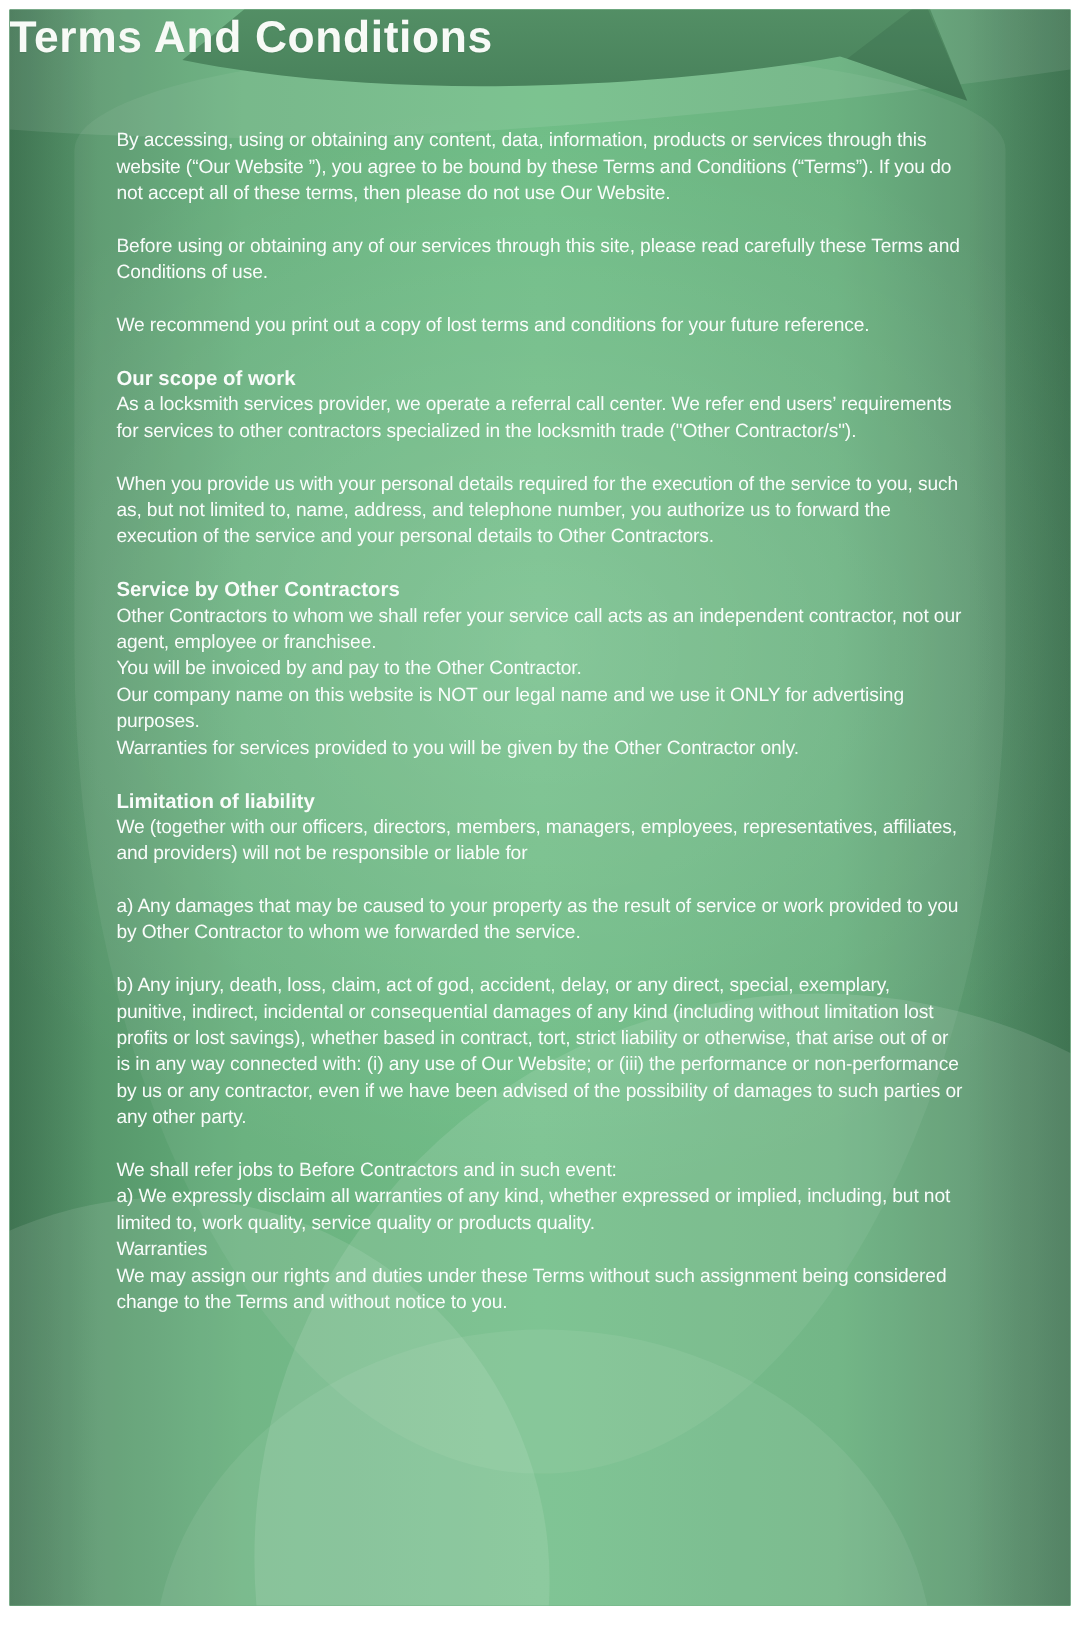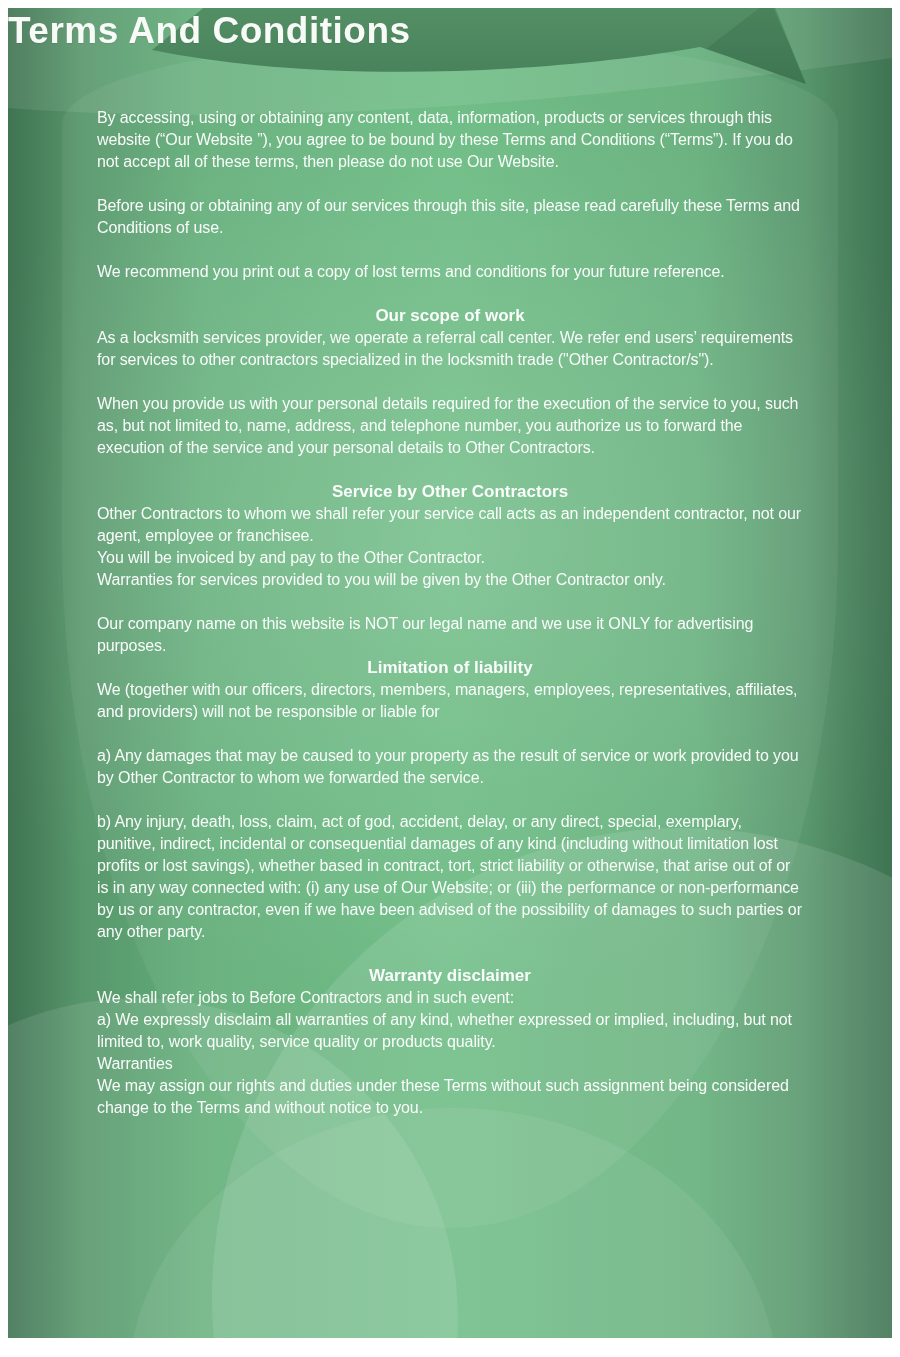--- a/index.html
+++ b/index.html
@@ -60,21 +60,21 @@
   
   .content{
     position:absolute; left:89px; top:0; width:706px;
     padding-top:99px;
     color:rgba(255,255,255,0.96);
     font-size:16px; line-height:22px; letter-spacing:-0.1px;
   }
   .content p, .content h2{ padding:0; }
   .para{ margin:0 0 22px 0; font-weight:normal; }
   .line{ margin:0; font-weight:normal; }
-  .heading{ margin:0; font-size:17px; font-weight:bold; letter-spacing:0;text-align:center; }
+  .heading{ margin:0; font-size:17px; font-weight:bold; letter-spacing:0; }
 </style>
 </head>
 <body>
 
 <div class="poster">
 
   <div class="edge-band-left"></div>
   <div class="edge-band-right"></div>
   <div class="shield-glow"></div>
   <div class="circle-bottom-left"></div>
@@ -101,26 +101,25 @@
   <div class="content">
     <p class="blk para">By accessing, using or obtaining any content, data, information, products or services through this website (“Our Website ”), you agree to be bound by these Terms and Conditions (“Terms”). If you do not accept all of these terms, then please do not use Our Website.</p>
     <p class="blk para">Before using or obtaining any of our services through this site, please read carefully these Terms and Conditions of use.</p>
     <p class="blk para">We recommend you print out a copy of lost terms and conditions for your future reference.</p>
     <h2 class="blk heading">Our scope of work</h2>
     <p class="blk para">As a locksmith services provider, we operate a referral call center. We refer end users’ requirements for services to other contractors specialized in the locksmith trade ("Other Contractor/s").</p>
     <p class="blk para">When you provide us with your personal details required for the execution of the service to you, such as, but not limited to, name, address, and telephone number, you authorize us to forward the execution of the service and your personal details to Other Contractors.</p>
     <h2 class="blk heading">Service by Other Contractors</h2>
     <p class="blk line">Other Contractors to whom we shall refer your service call acts as an independent contractor, not our agent, employee or franchisee.</p>
     <p class="blk line">You will be invoiced by and pay to the Other Contractor.</p>
+    <p class="blk line">Our company name on this website is NOT our legal name and we use it ONLY for advertising purposes.</p>
     <p class="blk para">Warranties for services provided to you will be given by the Other Contractor only.</p>
-    <p class="blk line">Our company name on this website is NOT our legal name and we use it ONLY for advertising purposes.</p>
     <h2 class="blk heading">Limitation of liability</h2>
     <p class="blk para">We (together with our officers, directors, members, managers, employees, representatives, affiliates, and providers) will not be responsible or liable for</p>
     <p class="blk para">a) Any damages that may be caused to your property as the result of service or work provided to you by Other Contractor to whom we forwarded the service.</p>
     <p class="blk para">b) Any injury, death, loss, claim, act of god, accident, delay, or any direct, special, exemplary, punitive, indirect, incidental or consequential damages of any kind (including without limitation lost profits or lost savings), whether based in contract, tort, strict liability or otherwise, that arise out of or is in any way connected with: (i) any use of Our Website; or (iii) the performance or non-performance by us or any contractor, even if we have been advised of the possibility of damages to such parties or any other party.</p>
-    <h2 class="blk heading">Warranty disclaimer</h2>
     <p class="blk line">We shall refer jobs to Before Contractors and in such event:</p>
     <p class="blk line">a) We expressly disclaim all warranties of any kind, whether expressed or implied, including, but not limited to, work quality, service quality or products quality.</p>
     <p class="blk line">Warranties</p>
     <p class="blk para">We may assign our rights and duties under these Terms without such assignment being considered change to the Terms and without notice to you.</p>
   </div>
 
 </div>
 
 </body></html>

